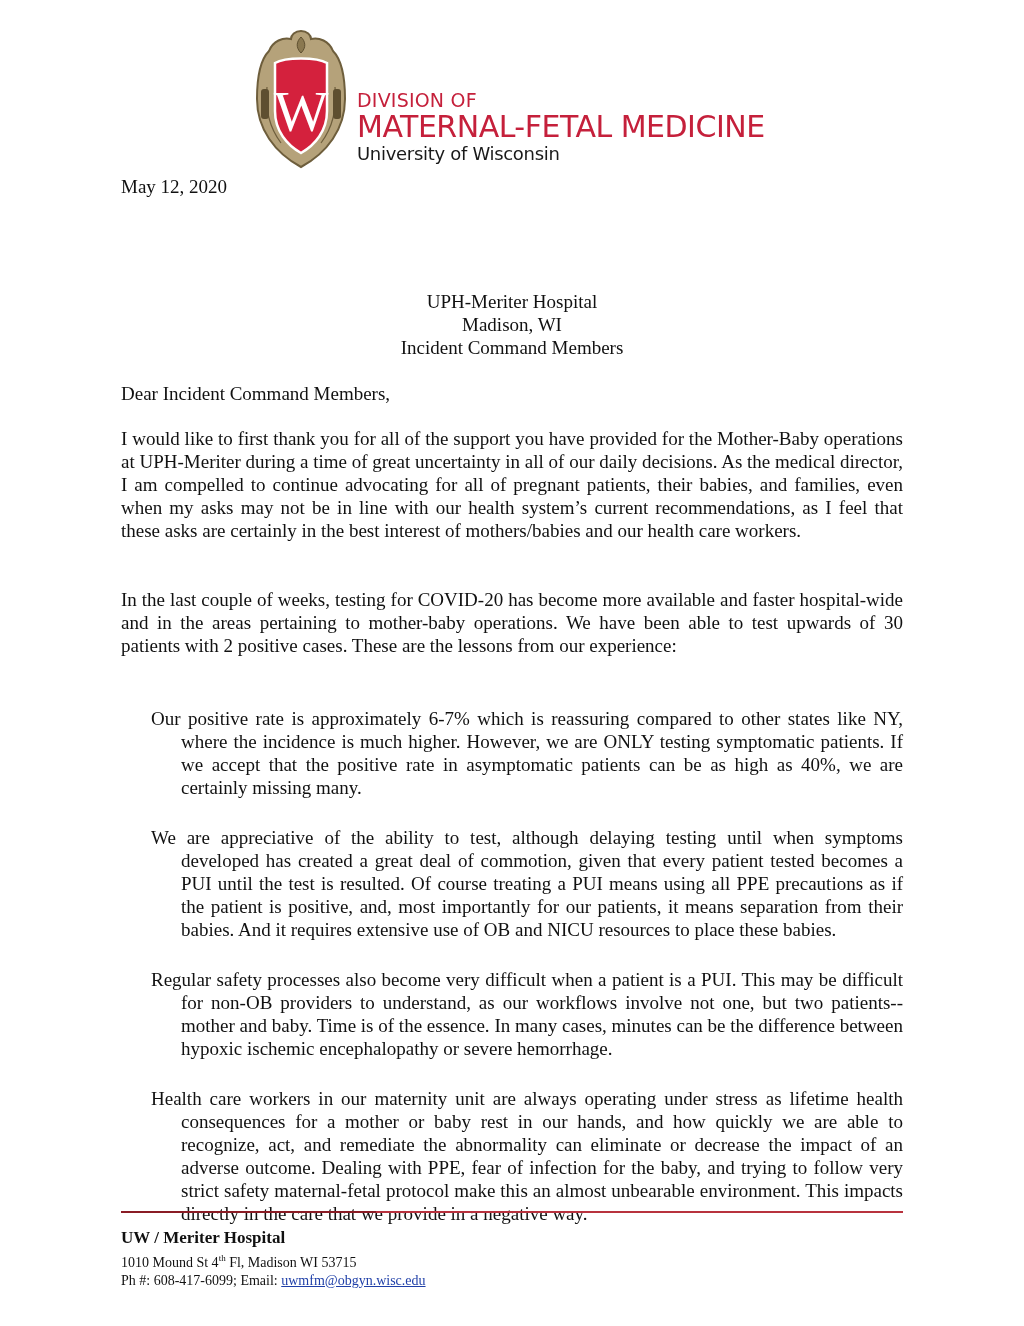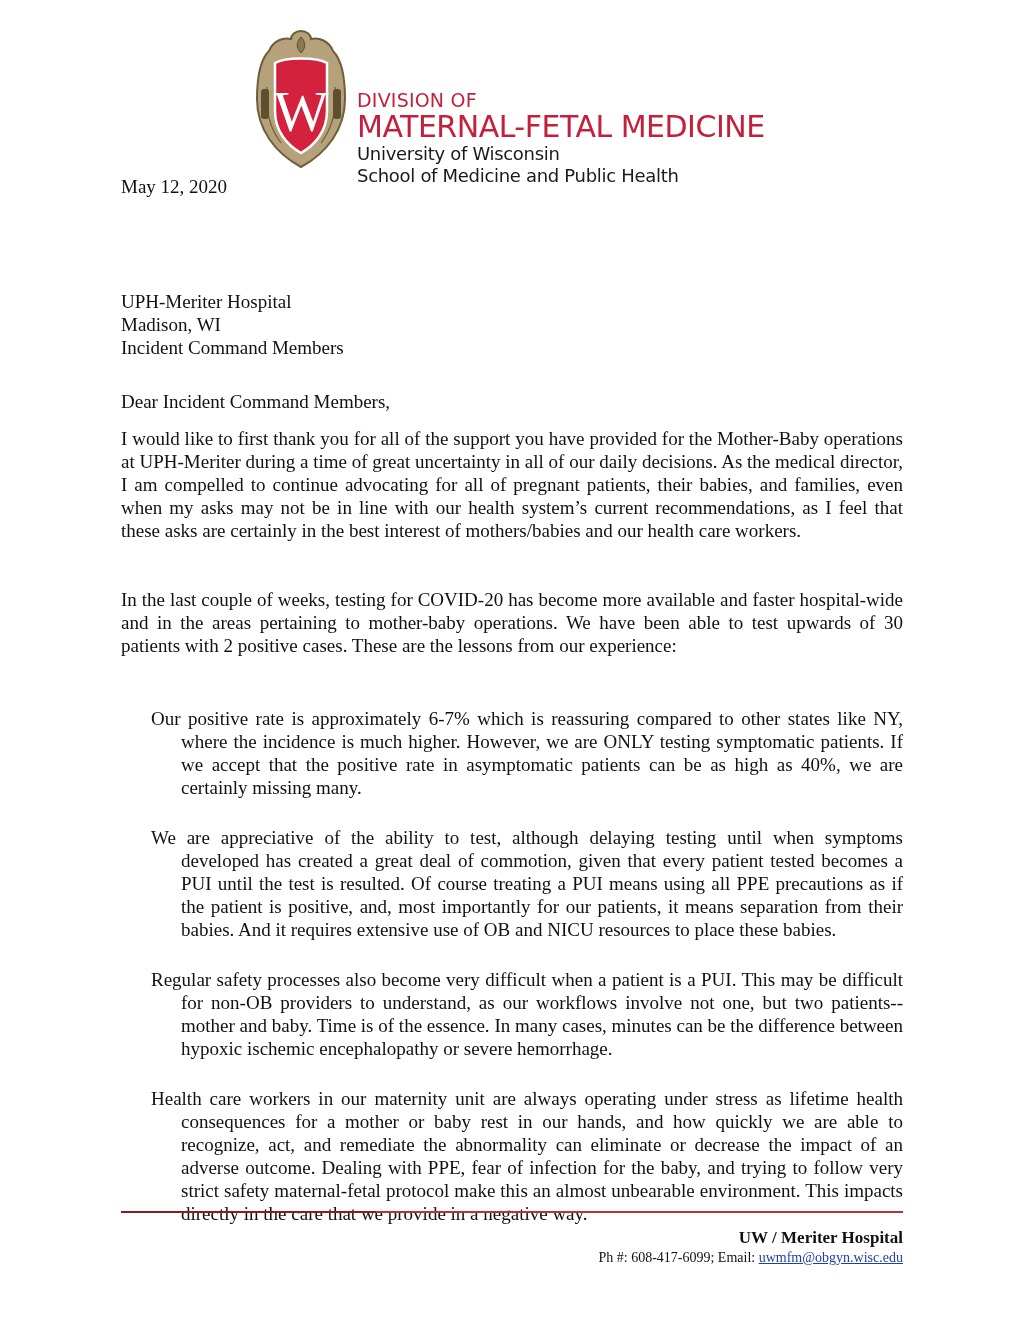--- a/index.html
+++ b/index.html
@@ -7,30 +7,30 @@
          font-family: "Liberation Serif", "DejaVu Serif", serif; color: #111; }
   .letterhead { position: absolute; left: 255px; top: 27px; width: 520px; height: 145px; }
   .crest { position: absolute; left: 0; top: 0; width: 92px; height: 142px; }
   .lh-text { position: absolute; left: 102px; top: 46px; font-family: "DejaVu Sans", sans-serif; margin-top: 16px; }
   .lh-division { color: #c5203b; font-size: 19px; letter-spacing: 0.2px; line-height: 22px; }
   .lh-mfm { color: #c5203b; font-size: 30px; line-height: 32px; letter-spacing: -0.5px; white-space: nowrap; }
   .lh-uw, .lh-school { color: #1a1a1a; font-size: 18px; line-height: 22px; letter-spacing: -0.3px; white-space: nowrap; }
 
   .text { position: absolute; left: 121px; width: 782px; font-size: 19px; line-height: 23px; }
   .date { top: 175px; }
-  .addr { top: 290px; }
-  .salutation { top: 390px; }
+  .addr { top: 290px; text-align: center; }
+  .salutation { top: 382px; }
   .p1 { top: 427px; text-align: justify; }
   .p2 { top: 588px; text-align: justify; }
   .bullets { position: absolute; left: 151px; top: 680px; width: 752px; font-size: 19px; line-height: 23px; }
   .bullet { text-align: justify; padding-left: 30px; text-indent: -30px; margin-top: 27px; }
 
   .footer-rule { position: absolute; left: 121px; top: 1211px; width: 782px; height: 2px; background: #b8323e; }
   .footer-rule .dark { position: absolute; left: 0; top: 0; width: 255px; height: 2px; background: #8a1c25; }
-  .footer { position: absolute; left: 121px; top: 1227px; width: 782px; text-align: right; font-size: 14px; line-height: 18px; }
+  .footer { position: absolute; left: 121px; top: 1227px; width: 782px; text-align: left; font-size: 14px; line-height: 18px; }
   .footer .org { font-size: 17px; font-weight: bold; line-height: 22px; }
   .footer a { color: #1f3fa8; text-decoration: underline; }
   sup { font-size: 9px; }
 </style>
 </head>
 <body>
 
 <div class="letterhead">
   <svg class="crest" viewBox="0 0 92 142">
     <path d="M46 4 C40 4 36 8 36 12 C28 10 18 14 14 24 C6 32 2 50 2 72 C2 102 20 126 46 140 C72 126 90 102 90 72 C90 50 86 32 78 24 C74 14 64 10 56 12 C56 8 52 4 46 4 Z" fill="#b5a27a" stroke="#6e5e3c" stroke-width="2"></path>
@@ -38,21 +38,20 @@
     <path d="M12 60 C10 80 14 100 26 116 M80 60 C82 80 78 100 66 116" stroke="#6e5e3c" stroke-width="1.2" fill="none"></path>
     <rect x="6" y="62" width="8" height="30" rx="3" fill="#5e4f30"></rect>
     <rect x="78" y="62" width="8" height="30" rx="3" fill="#5e4f30"></rect>
     <path d="M20 36 C30 30 62 30 72 36 L72 84 C72 104 60 118 46 126 C32 118 20 104 20 84 Z" fill="#d4213d" stroke="#ffffff" stroke-width="2.5"></path>
     <text x="46" y="104" text-anchor="middle" font-family="Liberation Serif, serif" font-size="58" fill="#ffffff">W</text>
   </svg>
   <div class="lh-text">
     <div class="lh-division">DIVISION OF</div>
     <div class="lh-mfm">MATERNAL-FETAL MEDICINE</div>
     <div class="lh-uw">University of Wisconsin</div>
-    <div class="lh-school">School of Medicine and Public Health</div>
   </div>
 </div>
 
 <div class="text date">May 12, 2020</div>
 
 <div class="text addr">
   <div>UPH-Meriter Hospital</div>
   <div>Madison, WI</div>
   <div>Incident Command Members</div>
 </div>
@@ -68,14 +67,15 @@
   <div class="bullet">Regular safety processes also become very difficult when a patient is a PUI. This may be difficult for non-OB providers to understand, as our workflows involve not one, but two patients--mother and baby. Time is of the essence. In many cases, minutes can be the difference between hypoxic ischemic encephalopathy or severe hemorrhage.</div>
   <div class="bullet">Health care workers in our maternity unit are always operating under stress as lifetime health consequences for a mother or baby rest in our hands, and how quickly we are able to recognize, act, and remediate the abnormality can eliminate or decrease the impact of an adverse outcome. Dealing with PPE, fear of infection for the baby, and trying to follow very strict safety maternal-fetal protocol make this an almost unbearable environment. This impacts directly in the care that we provide in a negative way.</div>
 </div>
 
 <div class="footer-rule">
     <div class="dark"></div>
   </div>
 
 <div class="footer">
   <div class="org">UW / Meriter Hospital</div>
+  <div><span>1010 Mound St 4</span><sup>th</sup><span> Fl, Madison WI 53715</span></div>
   <div><span>Ph #: 608-417-6099; Email: </span><a>uwmfm@obgyn.wisc.edu</a></div>
 </div>
 
 </body></html>

